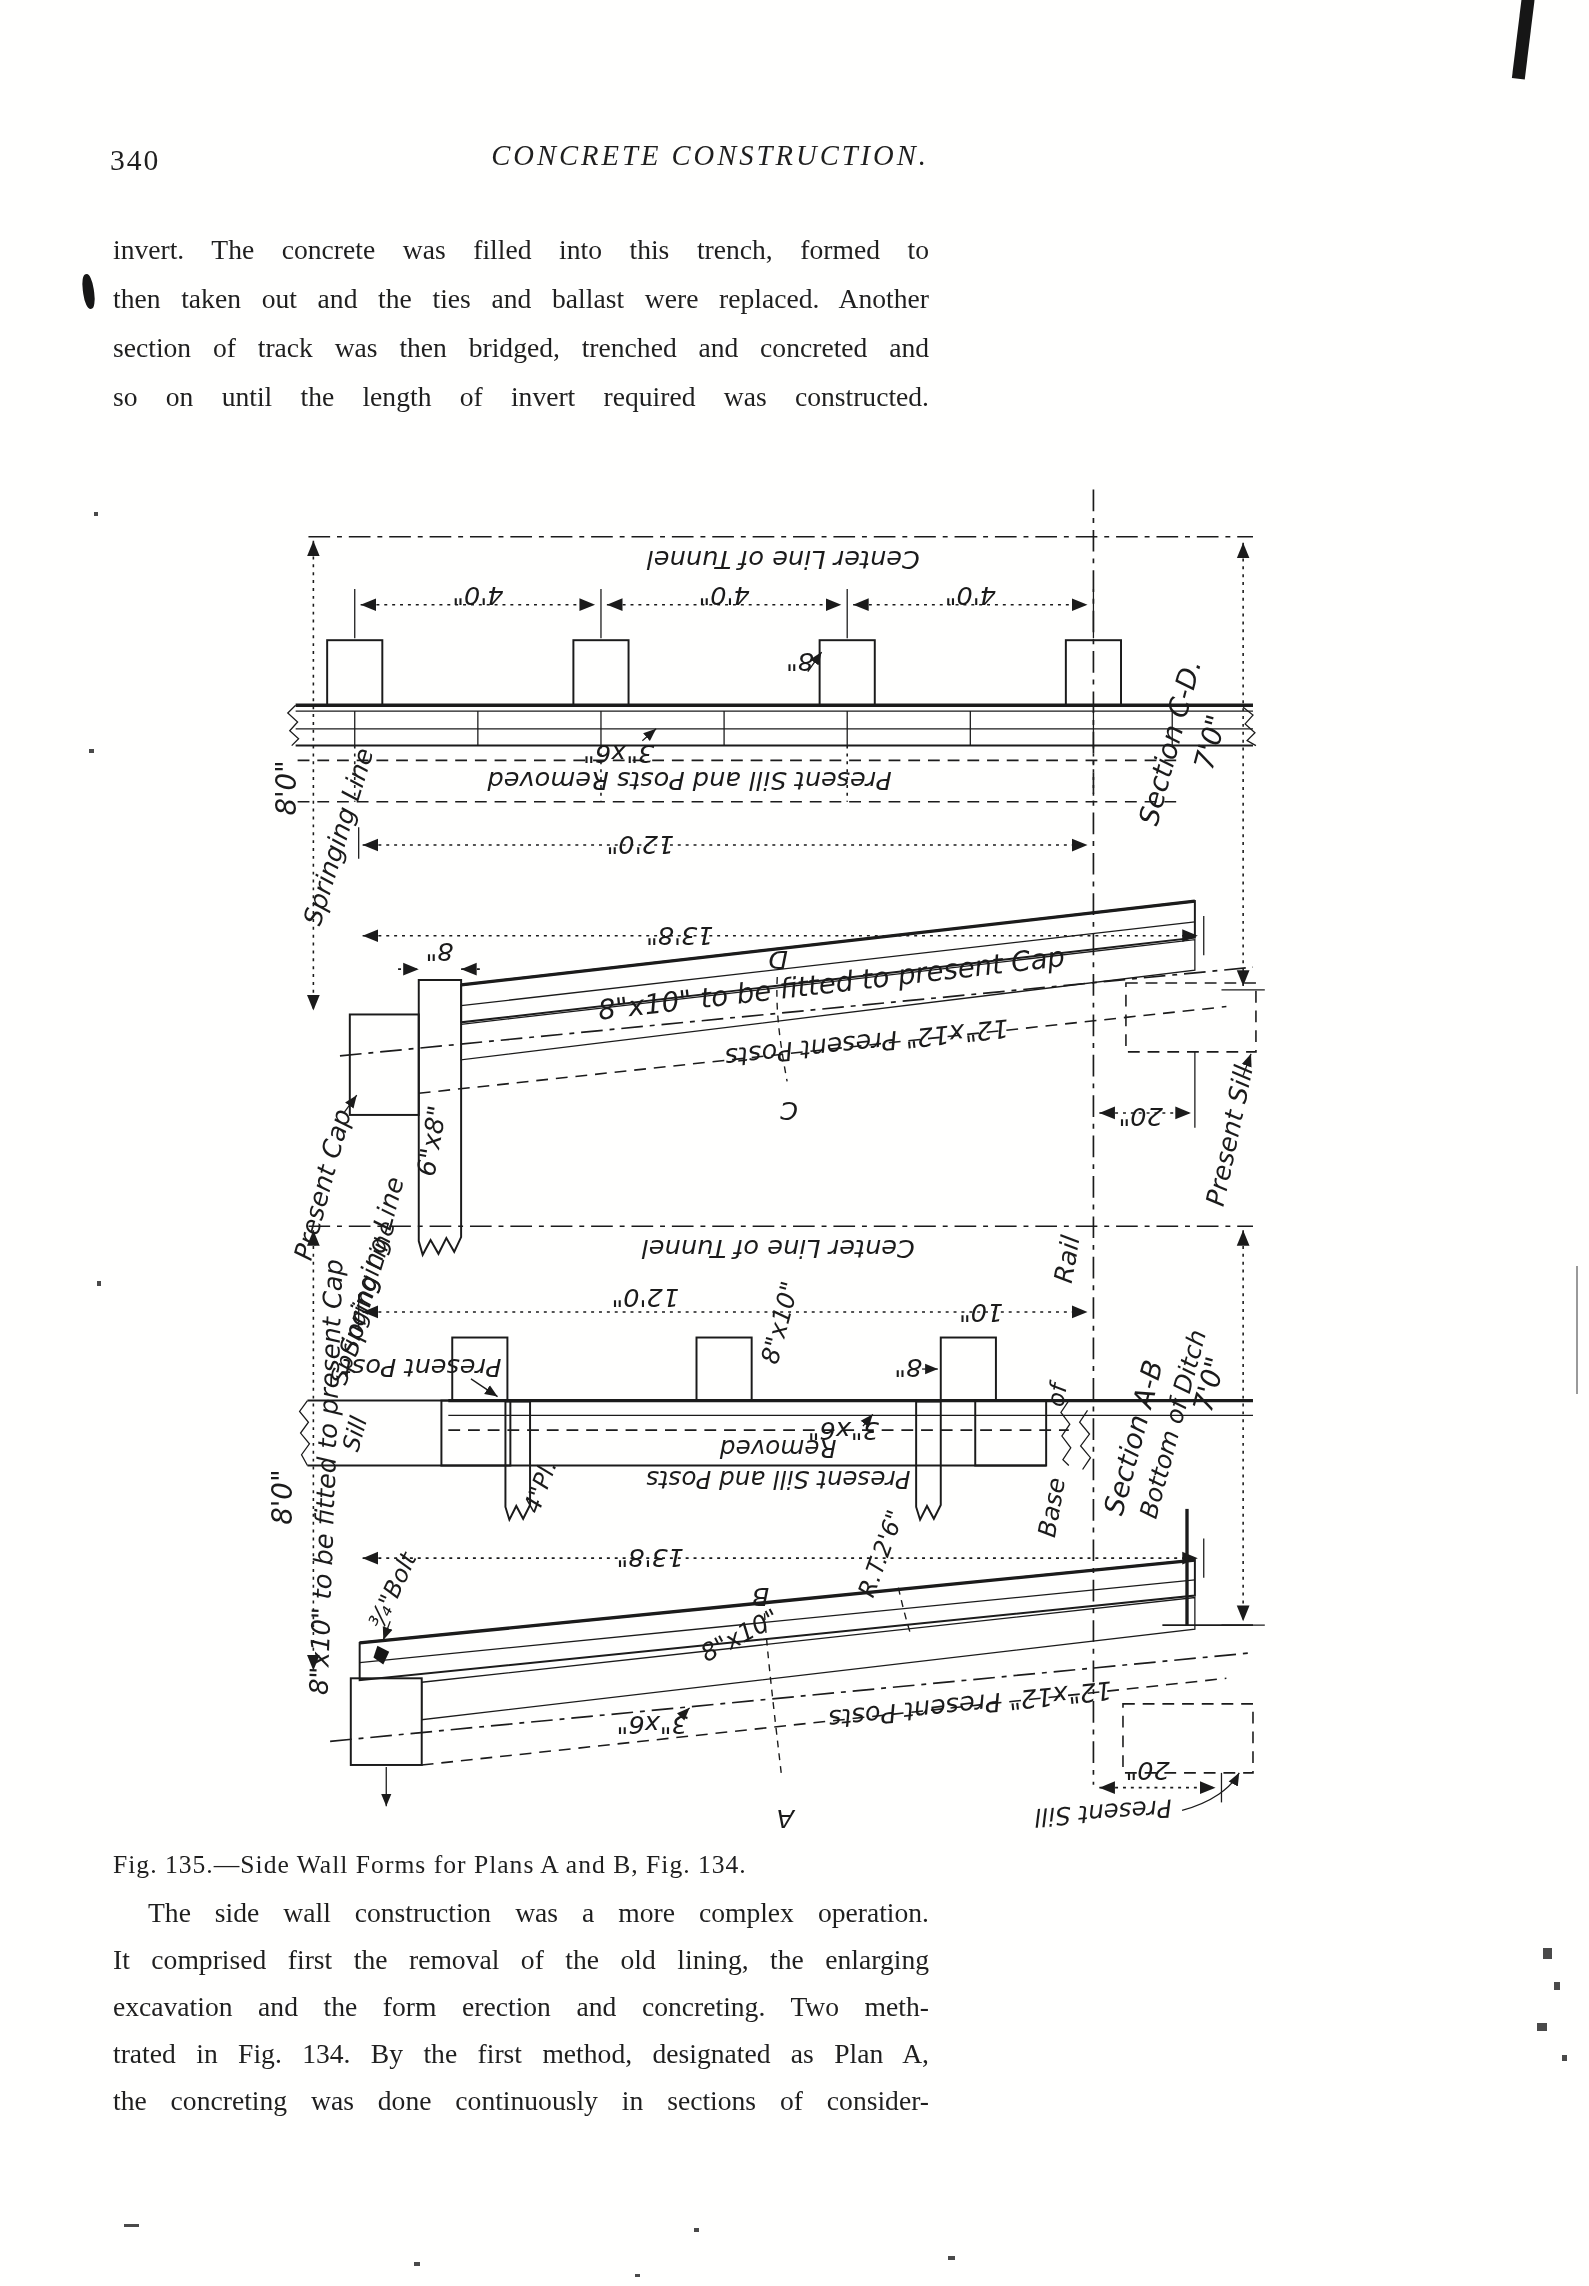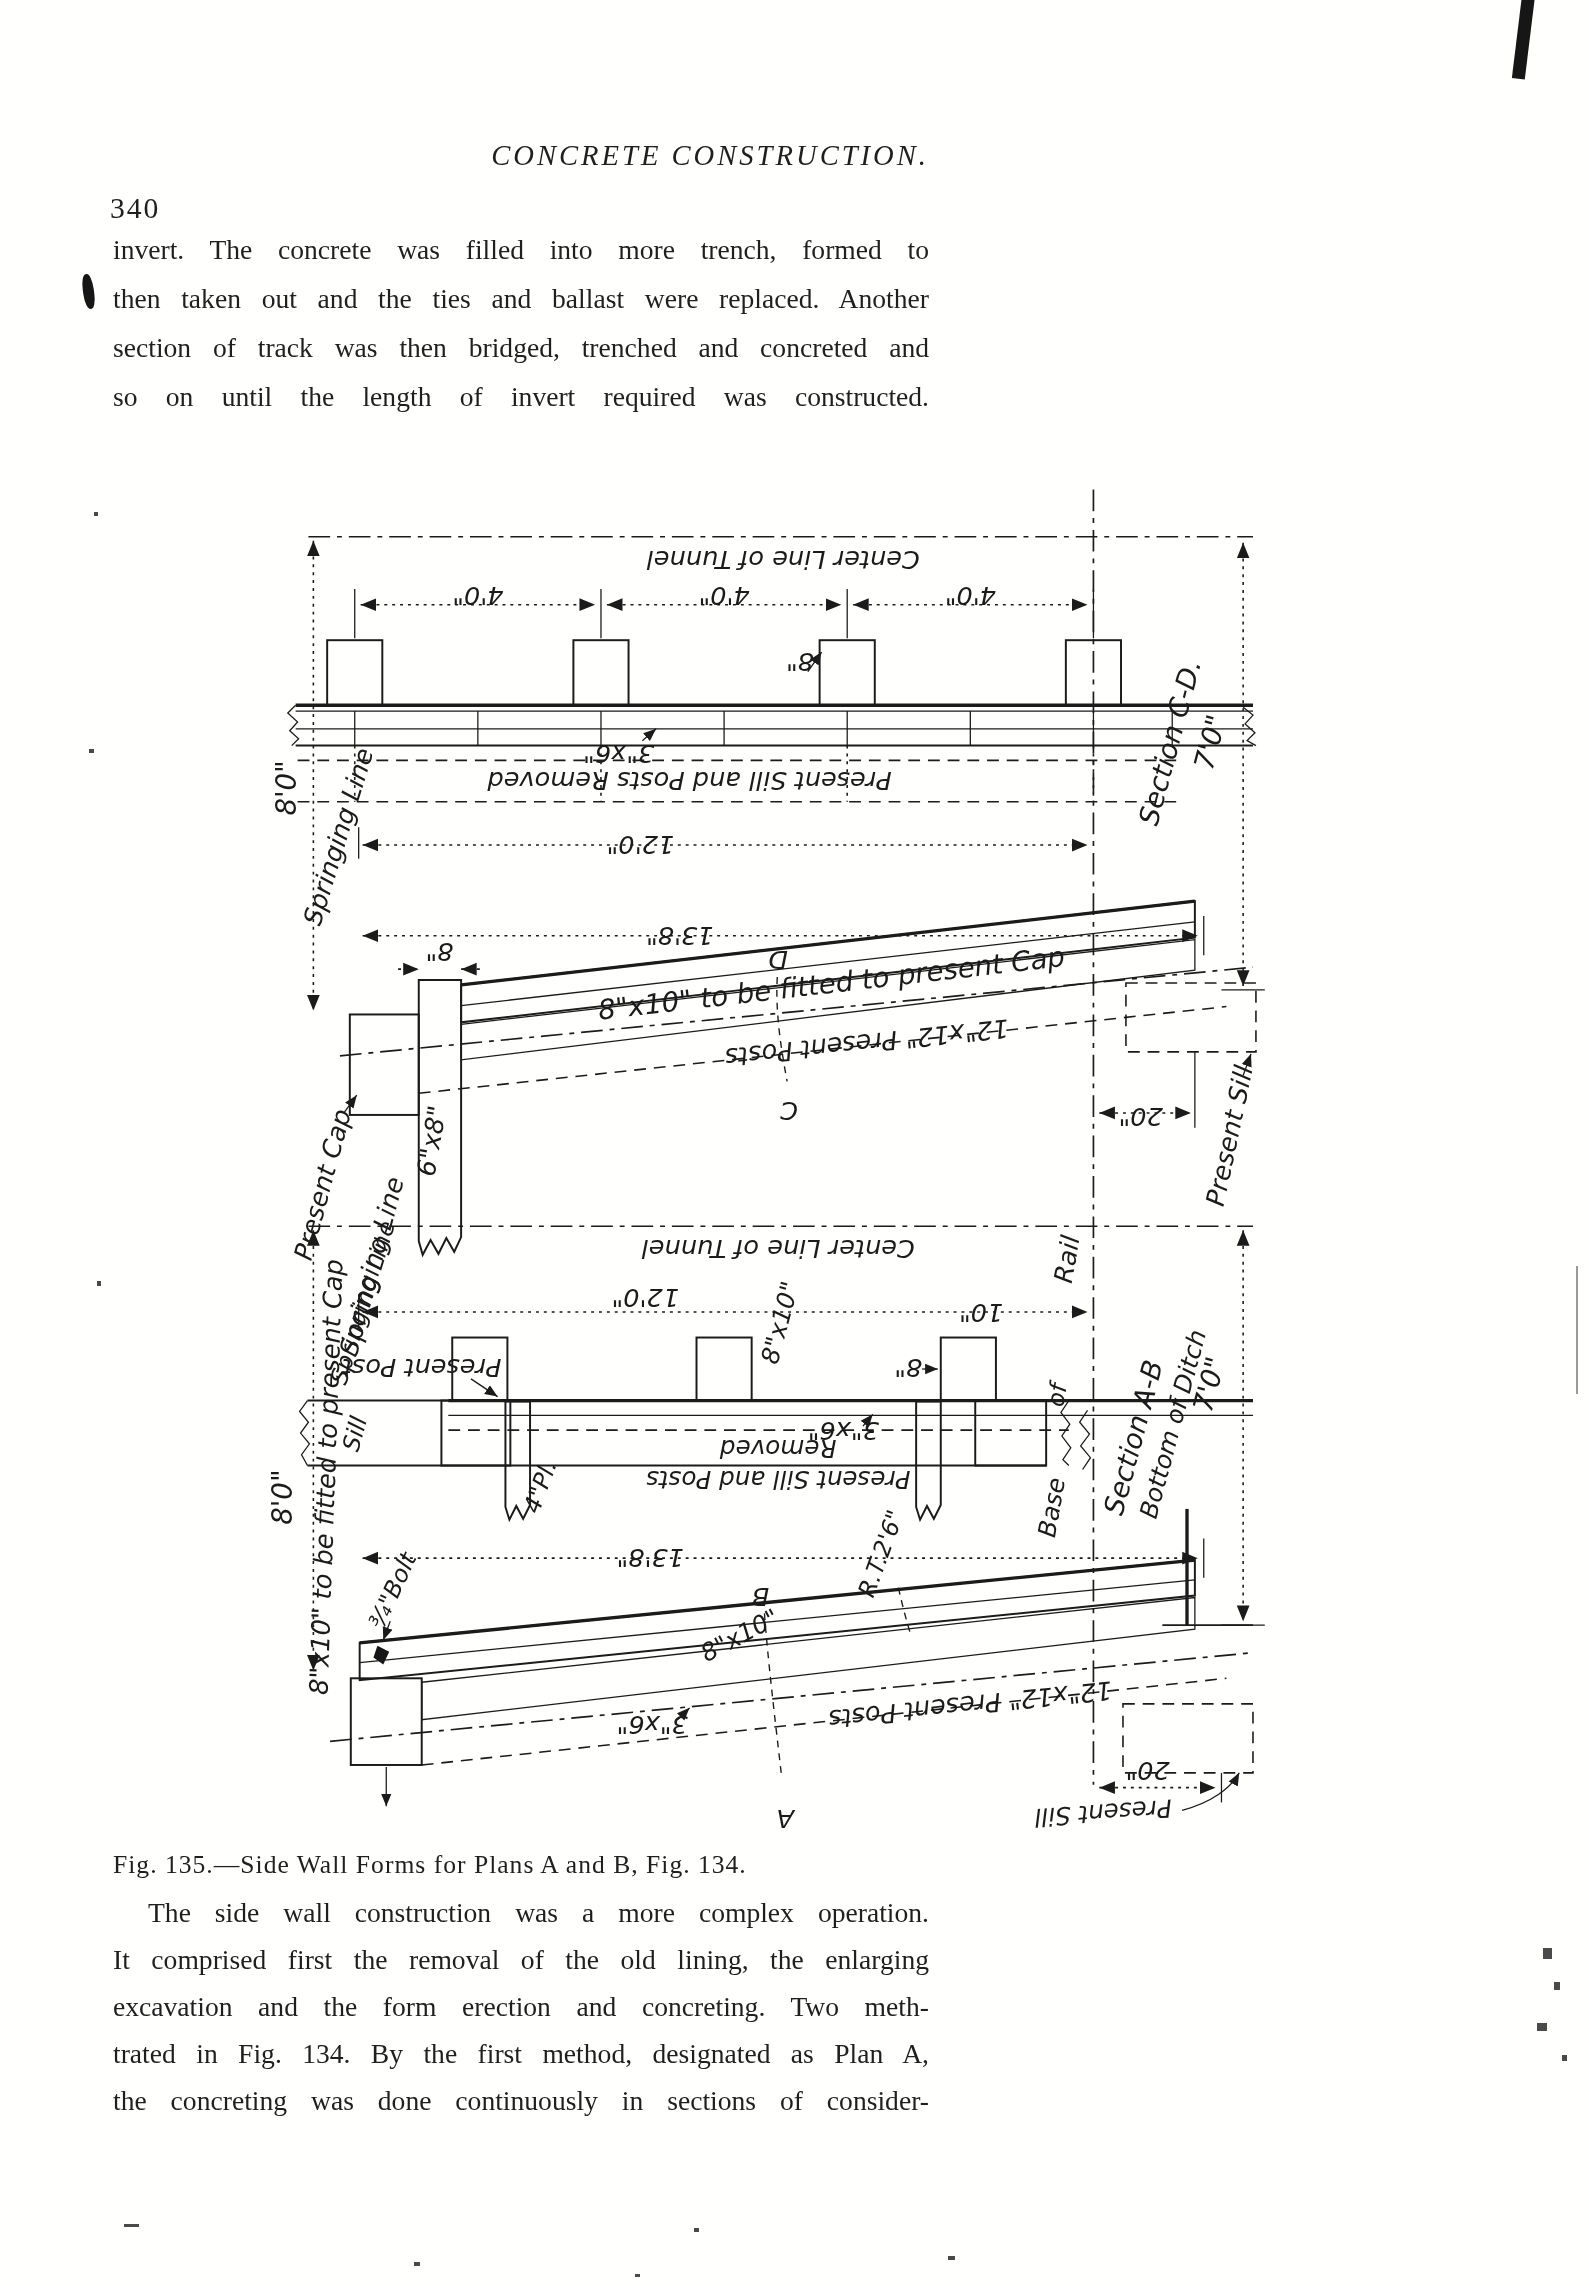--- a/index.html
+++ b/index.html
@@ -1,21 +1,21 @@
 <!DOCTYPE html>
 <html><head>
 <meta charset="utf-8">
 <style>
   html,body { margin:0; padding:0; background:#e8e8e4; }
   .page {
     position:relative; width:1590px; height:2286px; margin:0 auto;
     background:#fffffe; overflow:hidden; color:#1f1f1f;
     font-family:"Liberation Serif", serif;
   }
-  .pagenum { position:absolute; left:110px; top:144px; font-size:29.6px; letter-spacing:2px;margin-top:48px; }
+  .pagenum { position:absolute; left:110px; top:144px; font-size:29.6px; letter-spacing:2px; }
   .header  { position:absolute; left:113px; top:140px; width:816px; text-align:right;
              font-style:italic; font-size:28.6px; letter-spacing:3px; }
   .para { position:absolute; left:113px; width:816px; }
   .p1 { top:225px; }
   .p2 { top:1889px; }
   .ln { height:49px; line-height:49px; font-size:27.6px; text-align:justify; text-align-last:justify; }
   .p2 .ln { height:47px; line-height:47px; }
   .ln.indent { text-indent:35px; }
   .caption { position:absolute; left:113px; top:1850px; width:816px; text-align:left;
              font-size:25.6px; letter-spacing:1px; }
@@ -34,21 +34,21 @@
 </style>
 </head>
 <body>
 
 <div class="page">
 
   <div class="pagenum">340</div>
   <div class="header">CONCRETE CONSTRUCTION.</div>
 
   <div class="para p1">
-    <div class="ln">invert.  The concrete was filled into more trench, formed to</div>
+    <div class="ln">invert.  The concrete was filled into this trench, formed to</div>
     <div class="ln">then taken out and the ties and ballast were replaced.  Another</div>
     <div class="ln">section of track was then bridged, trenched and concreted and</div>
     <div class="ln">so on until the length of invert required was constructed.</div>
   </div>
 
   <svg class="fig" width="1590" height="2286" viewBox="0 0 1614 2321">
     <defs>
       <pattern id="xh" width="9" height="9" patternUnits="userSpaceOnUse">
         <path d="M0,9 L9,0 M0,0 L9,9" stroke="#242424" stroke-width="1"></path>
       </pattern>

